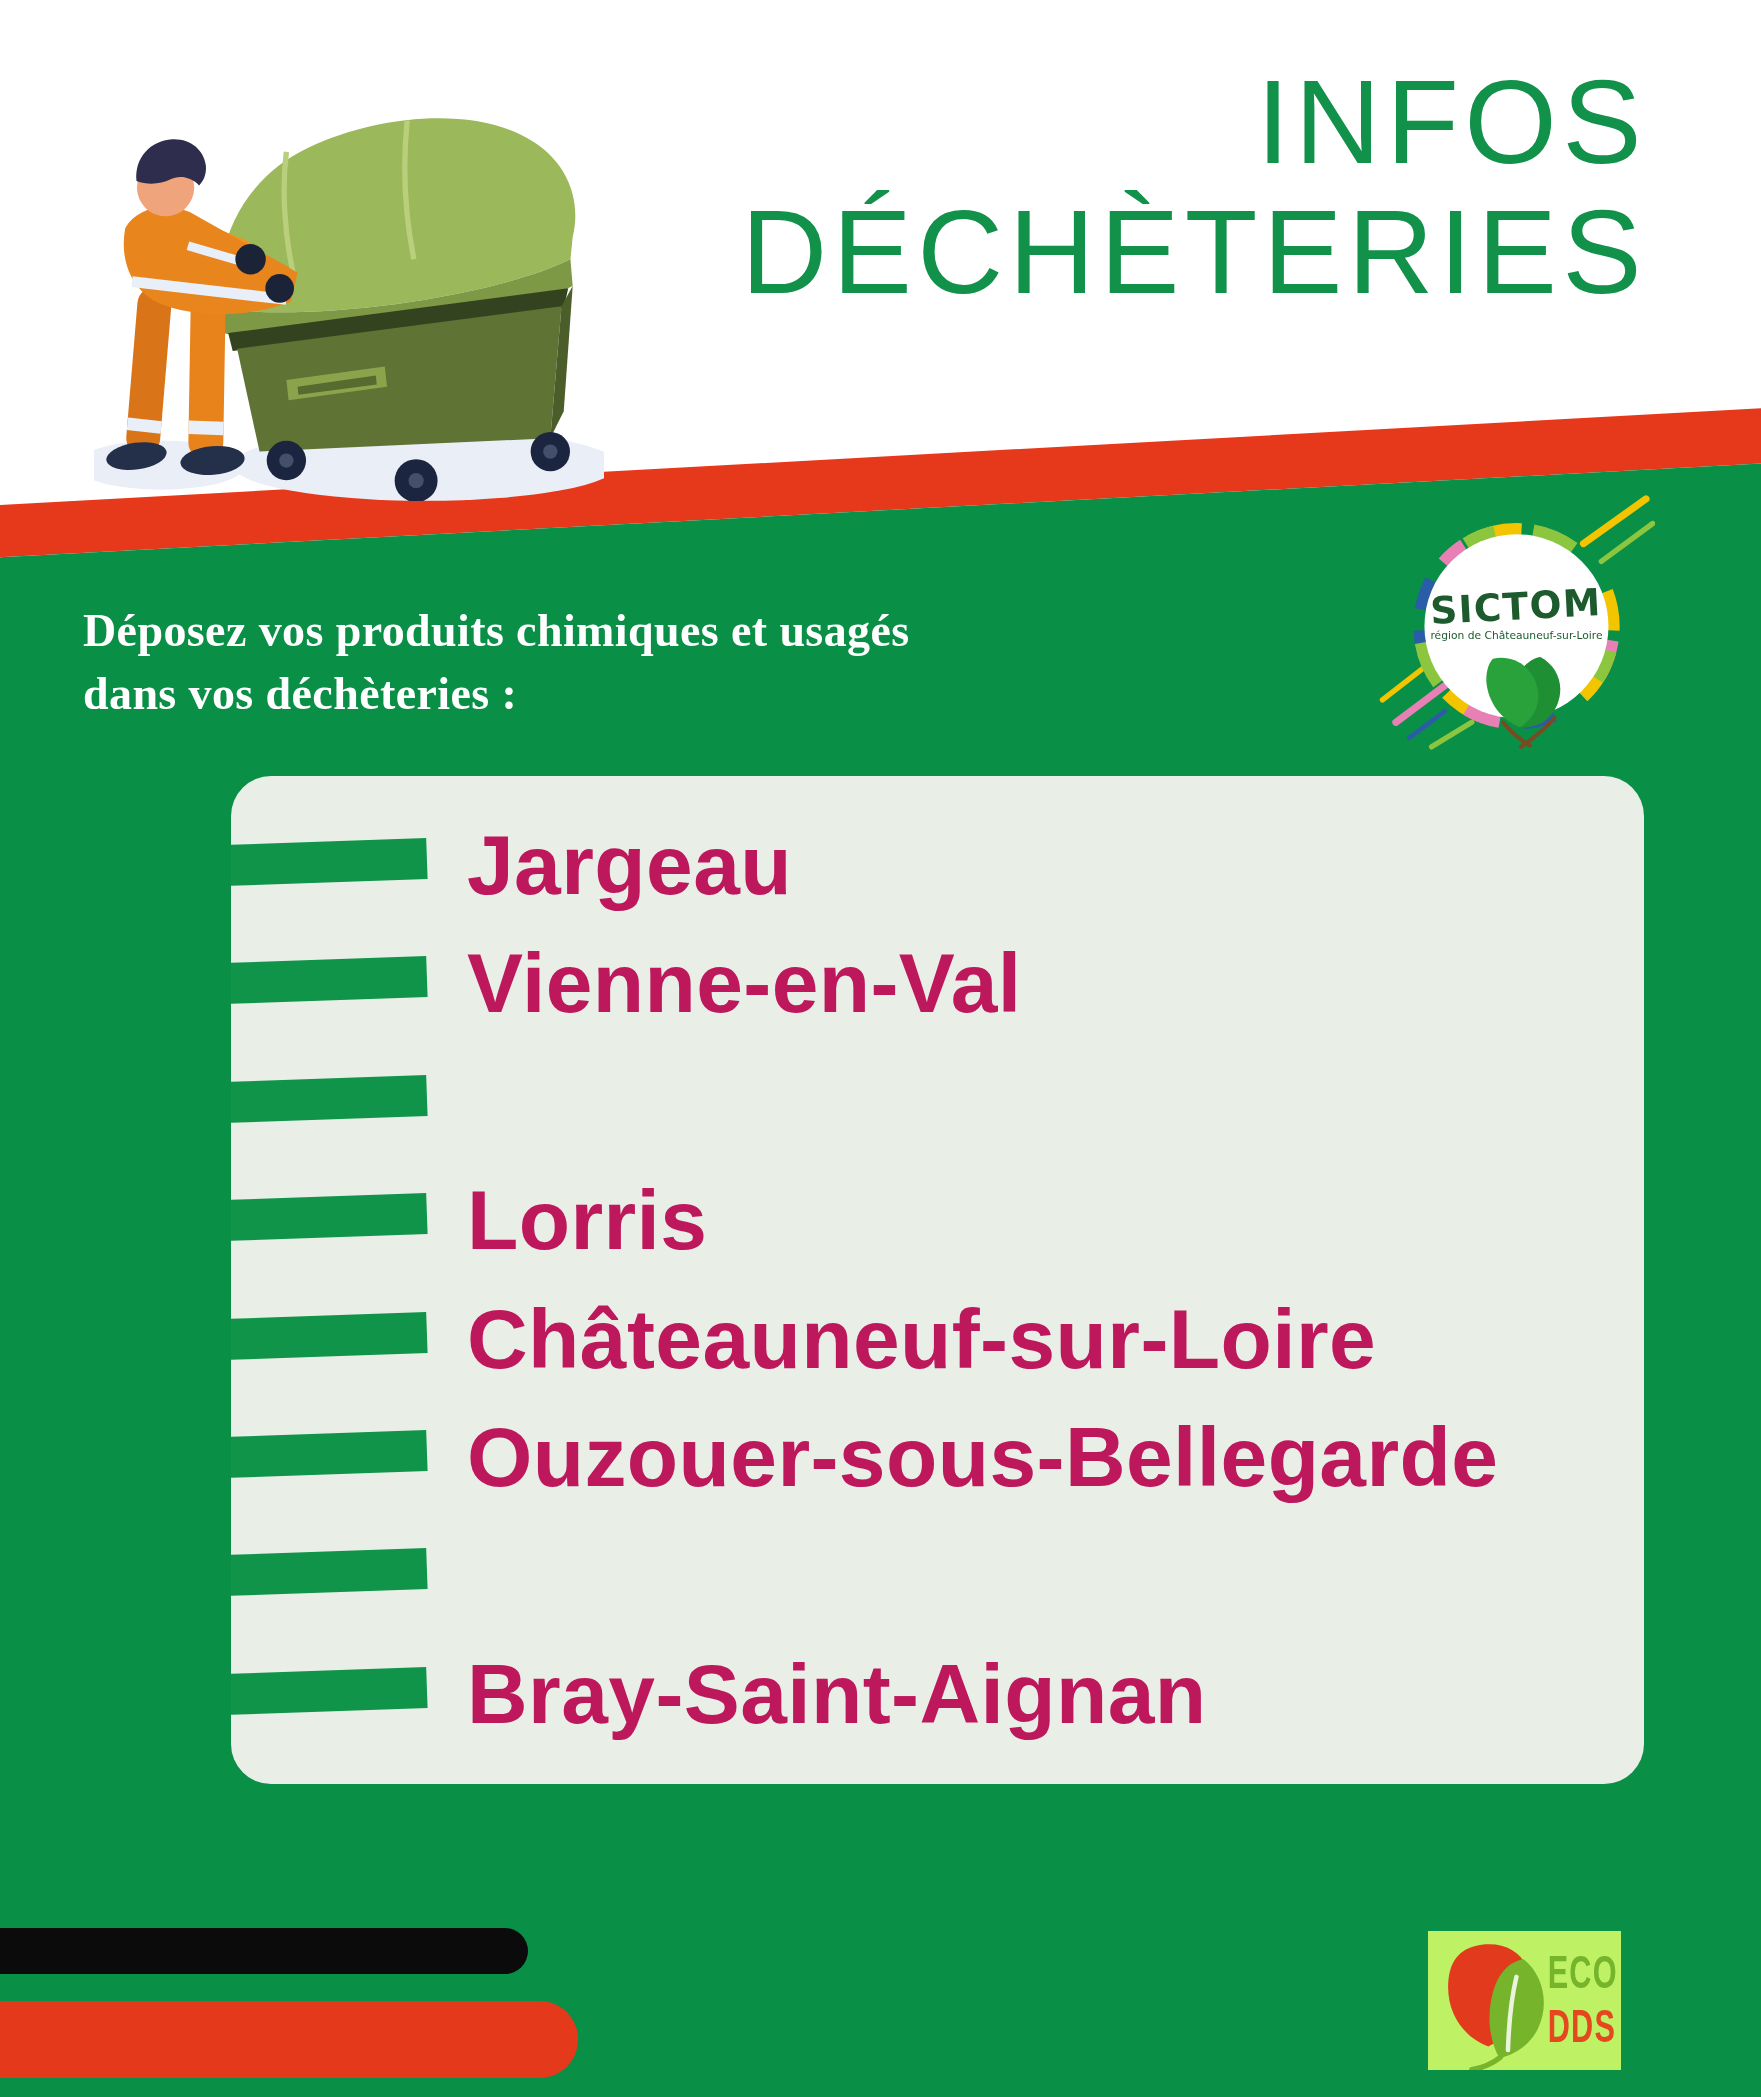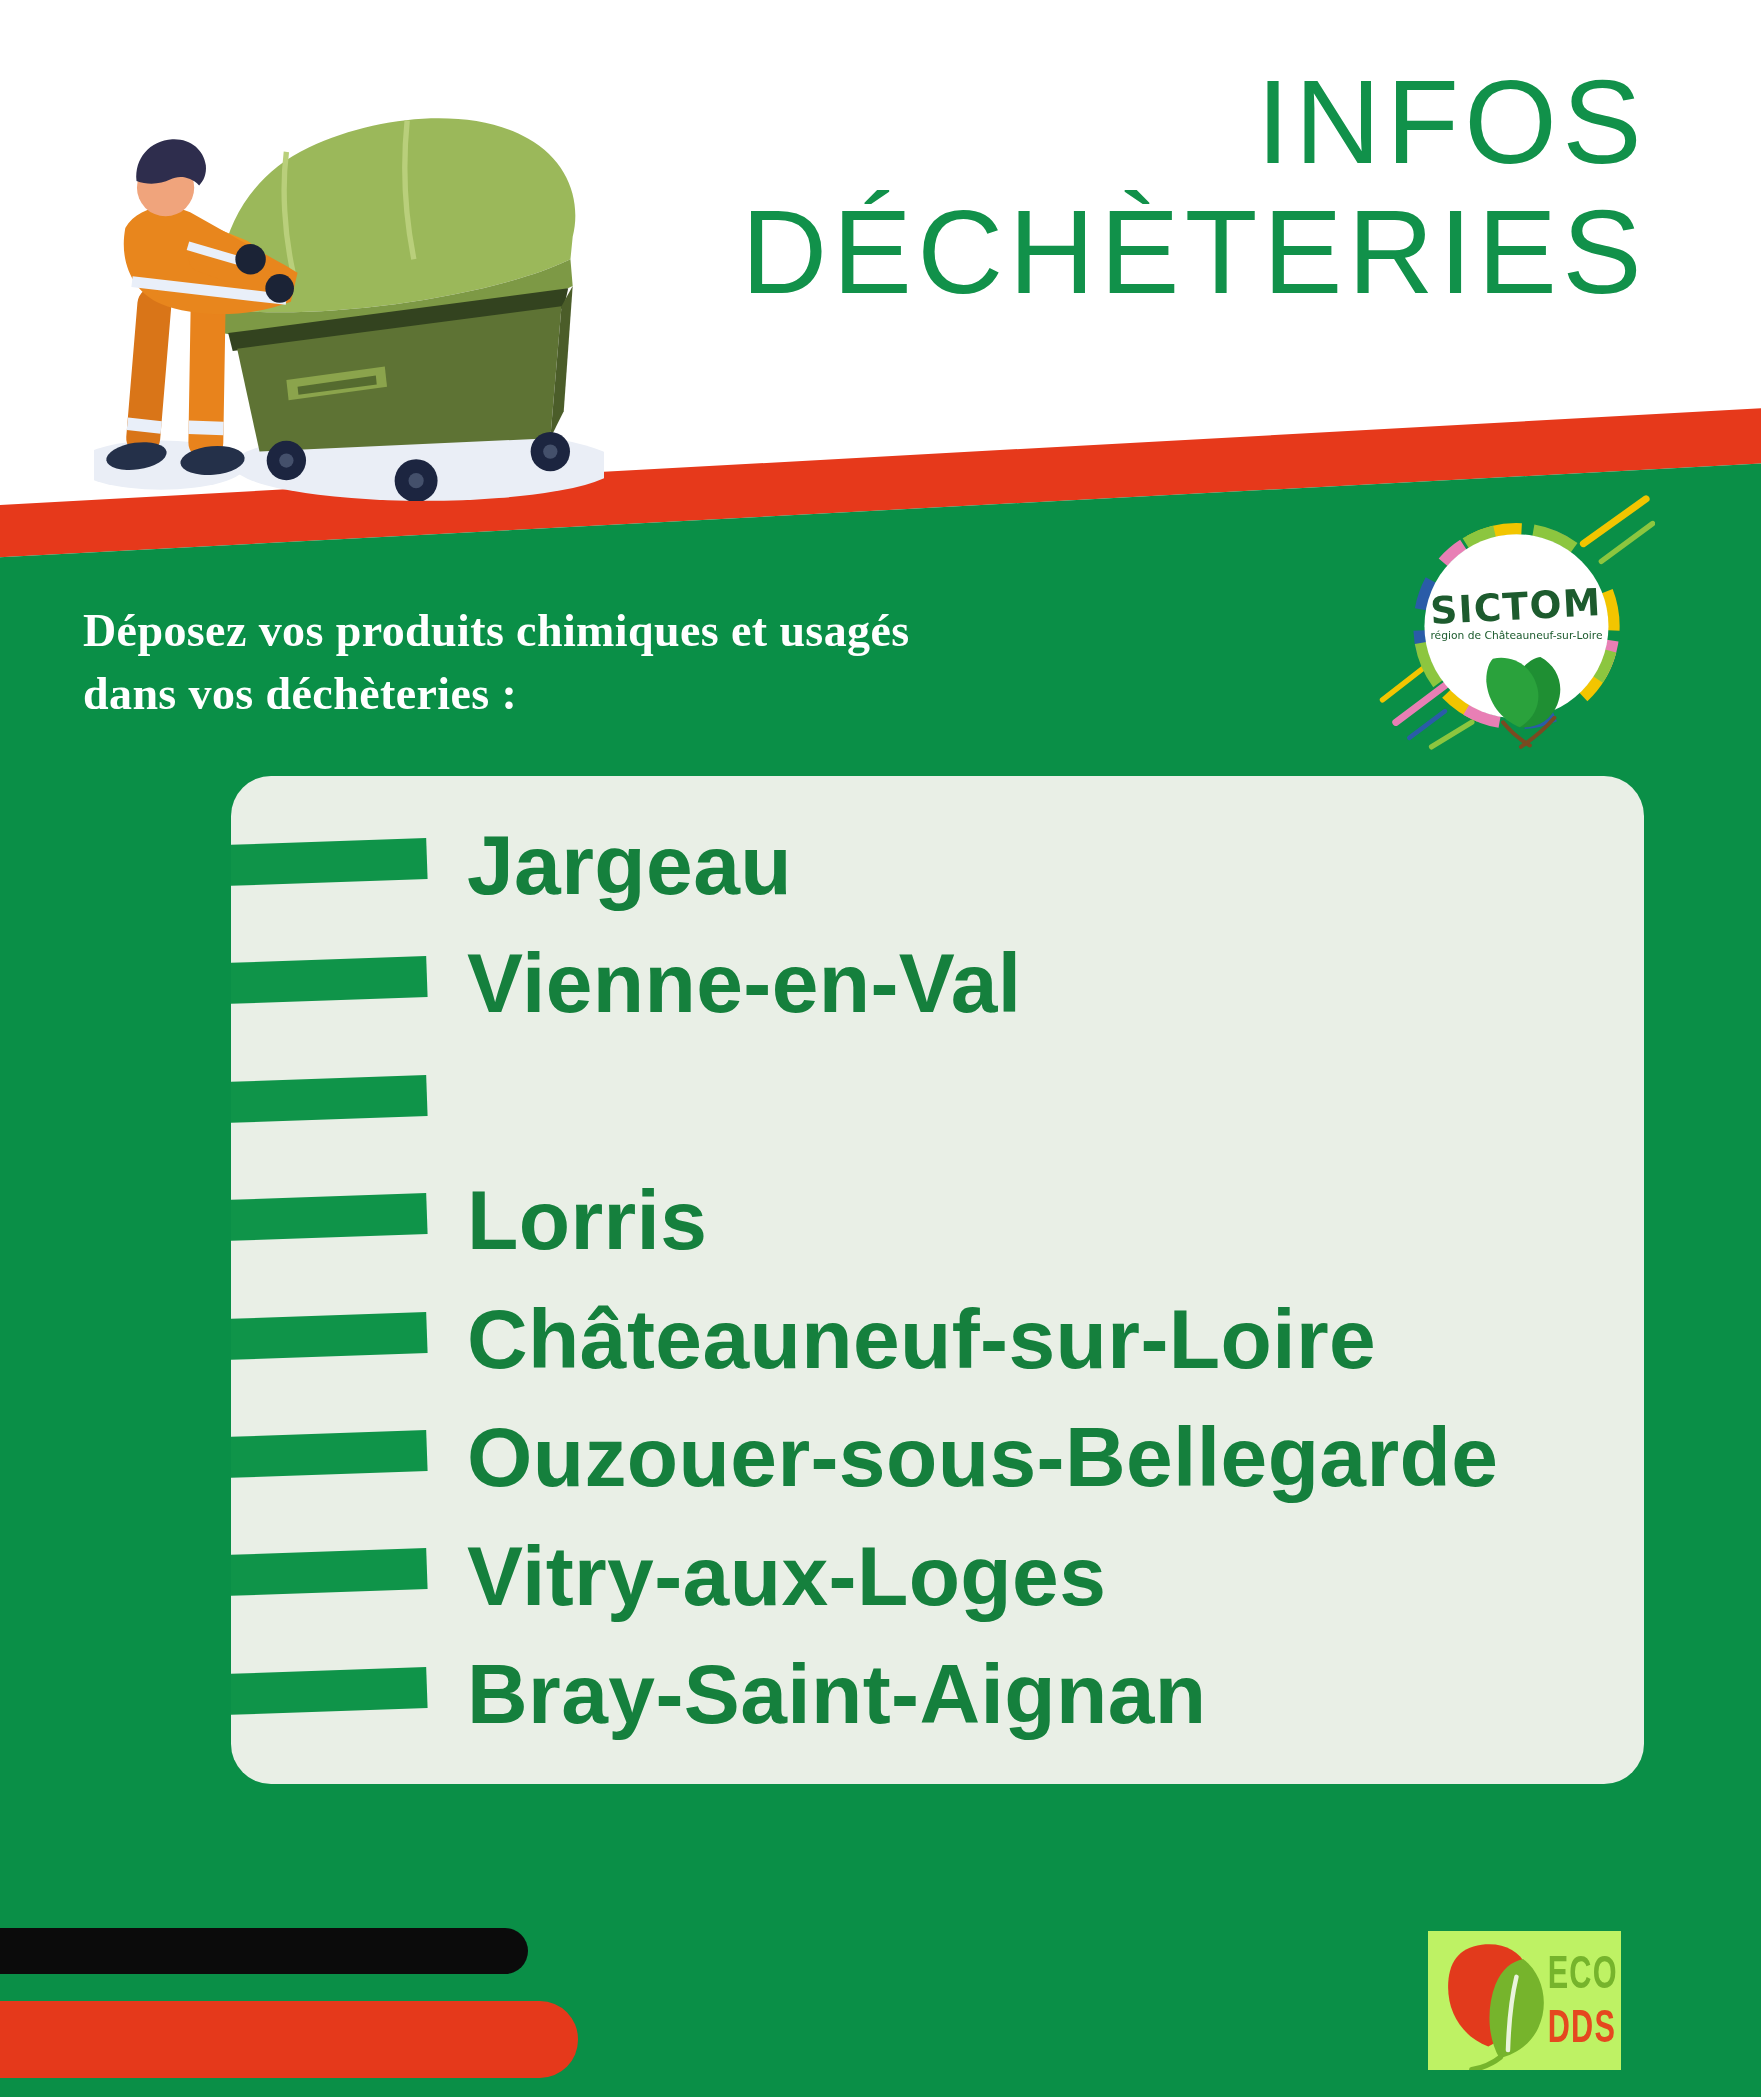--- a/index.html
+++ b/index.html
@@ -49,21 +49,21 @@
     overflow:hidden;
   }
   .row{position:relative;height:107px;display:flex;align-items:center;}
   .row-bar{
     position:absolute;left:-4.5px;top:calc(50% - 20.6px);
     width:200px;height:41px;background:#0f9449;
     transform:rotate(-2deg);transform-origin:left center;
   }
   .row-label{
     margin-left:236px;
-    font-size:84px;font-weight:bold;color:#15803d;
+    font-size:84px;font-weight:bold;color:#be185d;
     letter-spacing:0.4px;white-space:nowrap;
   }
   
   .bar-black{left:0;top:1928px;width:528px;height:46px;background:#0b0b0b;border-radius:0 23px 23px 0;}
   .bar-red{left:0;top:2001px;width:578px;height:77px;background:#e5391b;border-radius:0 38px 38px 0;}
   
   .ecodds-box{left:1428px;top:1931px;width:193px;height:139px;background:#bef264;}
   .sictom{left:1369px;top:490px;width:286px;height:268px;}
   .illus{left:94px;top:98px;width:510px;height:403px;}
 </style>
@@ -177,21 +177,20 @@
     <div class="row">
       <div class="row-bar"></div>
       <div class="row-label">Châteauneuf-sur-Loire</div>
     </div>
     <div class="row">
       <div class="row-bar"></div>
       <div class="row-label">Ouzouer-sous-Bellegarde</div>
     </div>
     <div class="row">
       <div class="row-bar"></div>
-      <div class="row-label">Vitry-aux-Loges</div>
     </div>
     <div class="row">
       <div class="row-bar"></div>
       <div class="row-label">Bray-Saint-Aignan</div>
     </div>
   </div>
 
   <div class="abs bar-black"></div>
   <div class="abs bar-red"></div>
 

